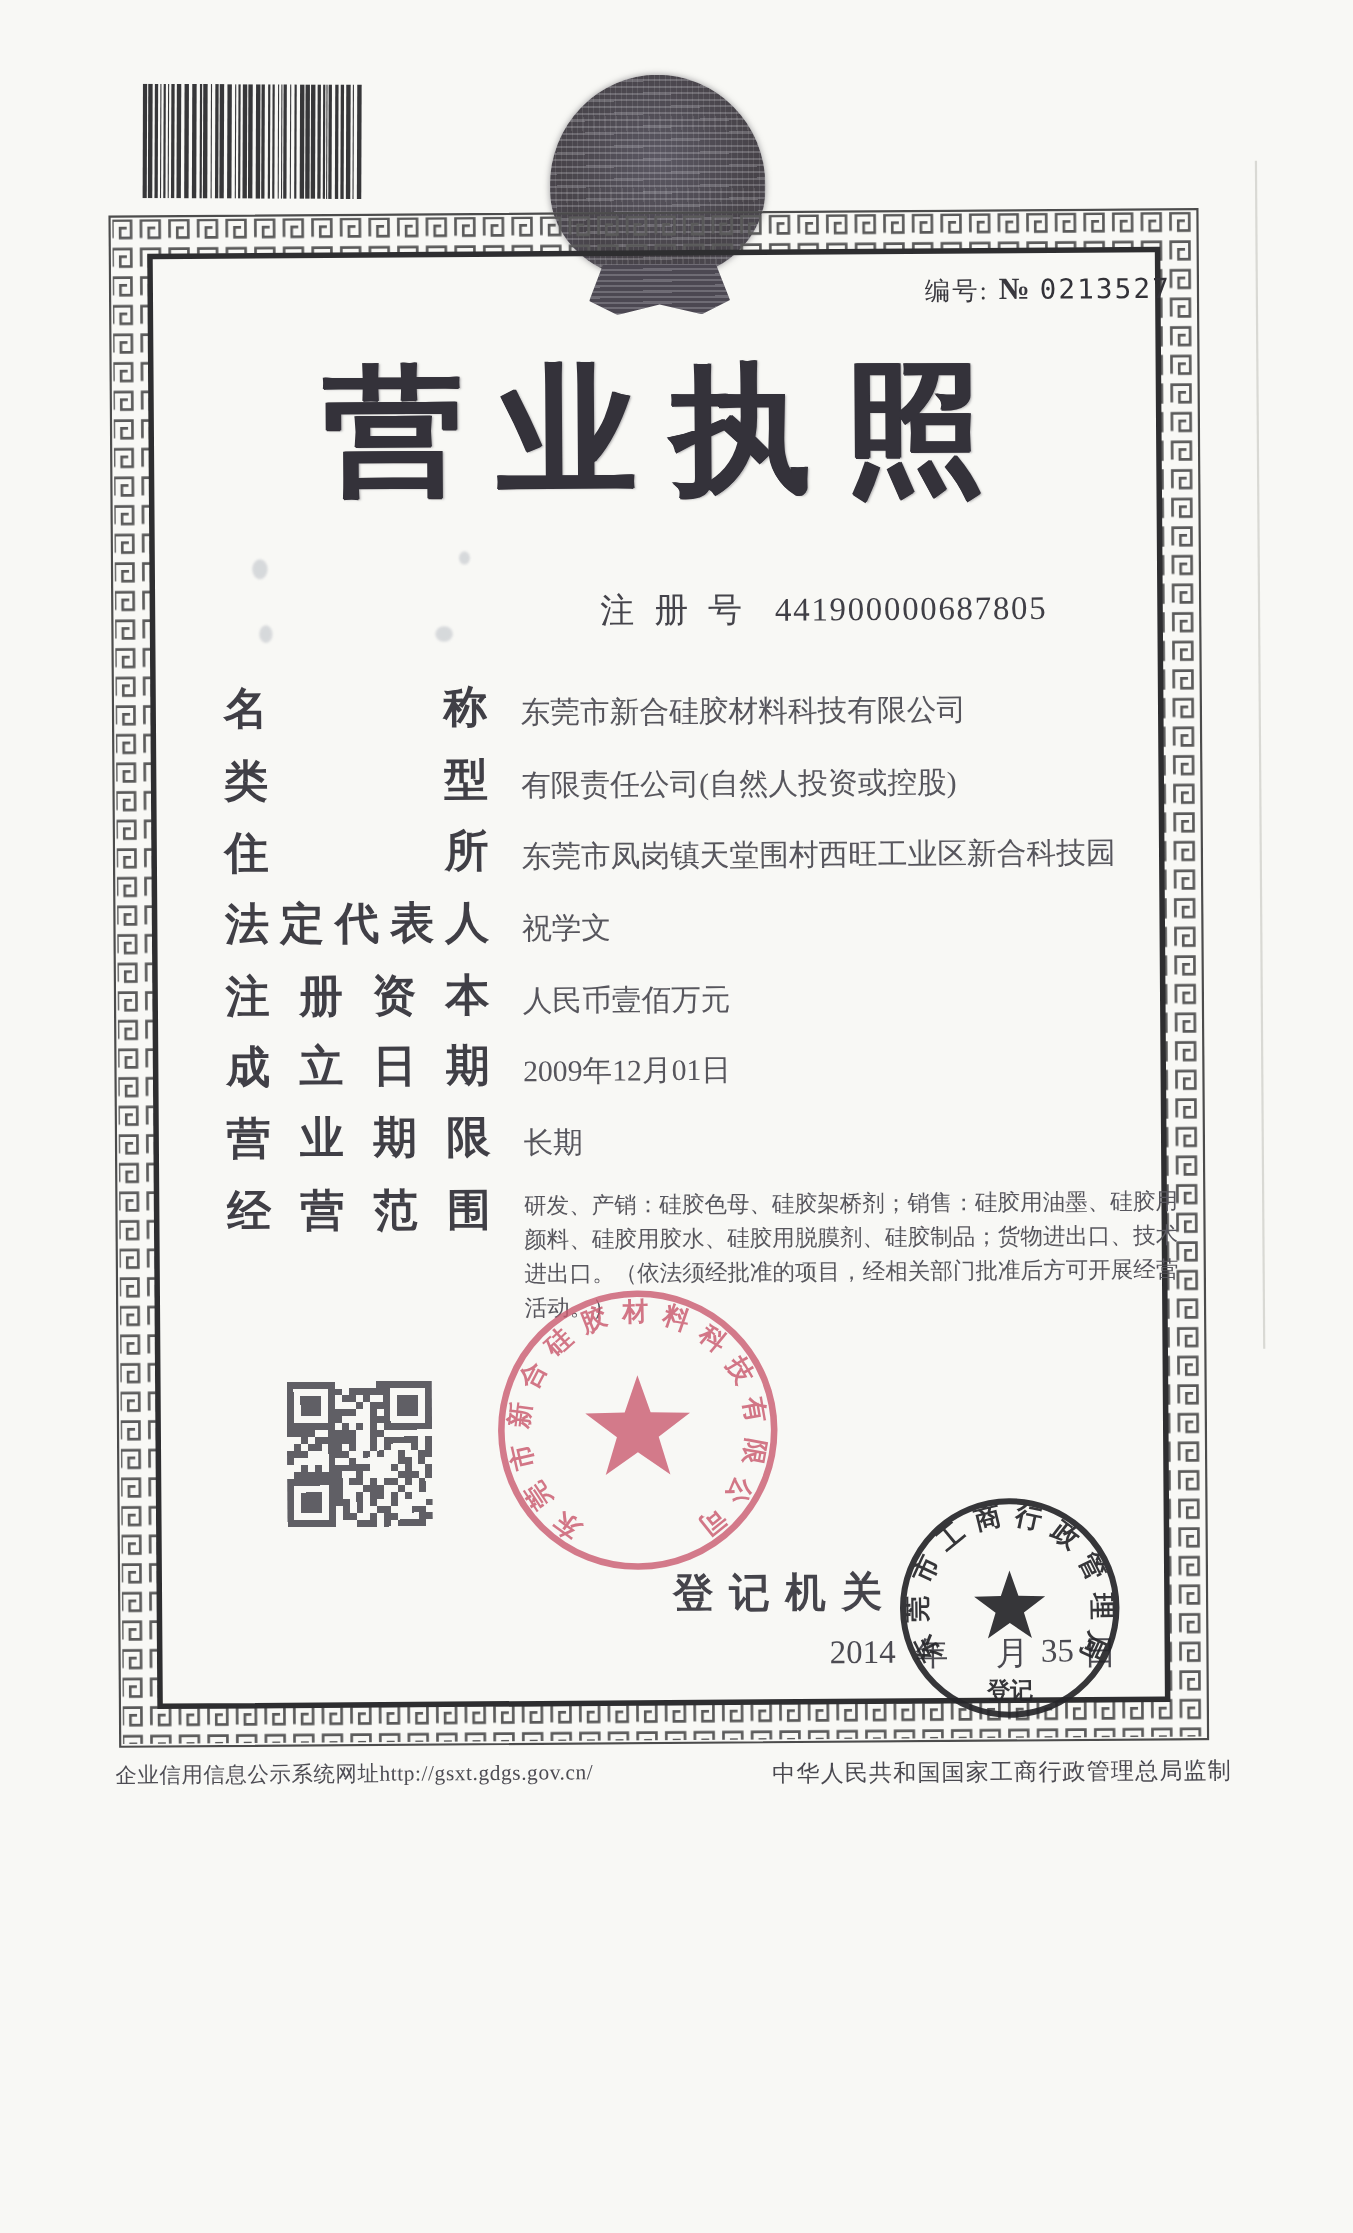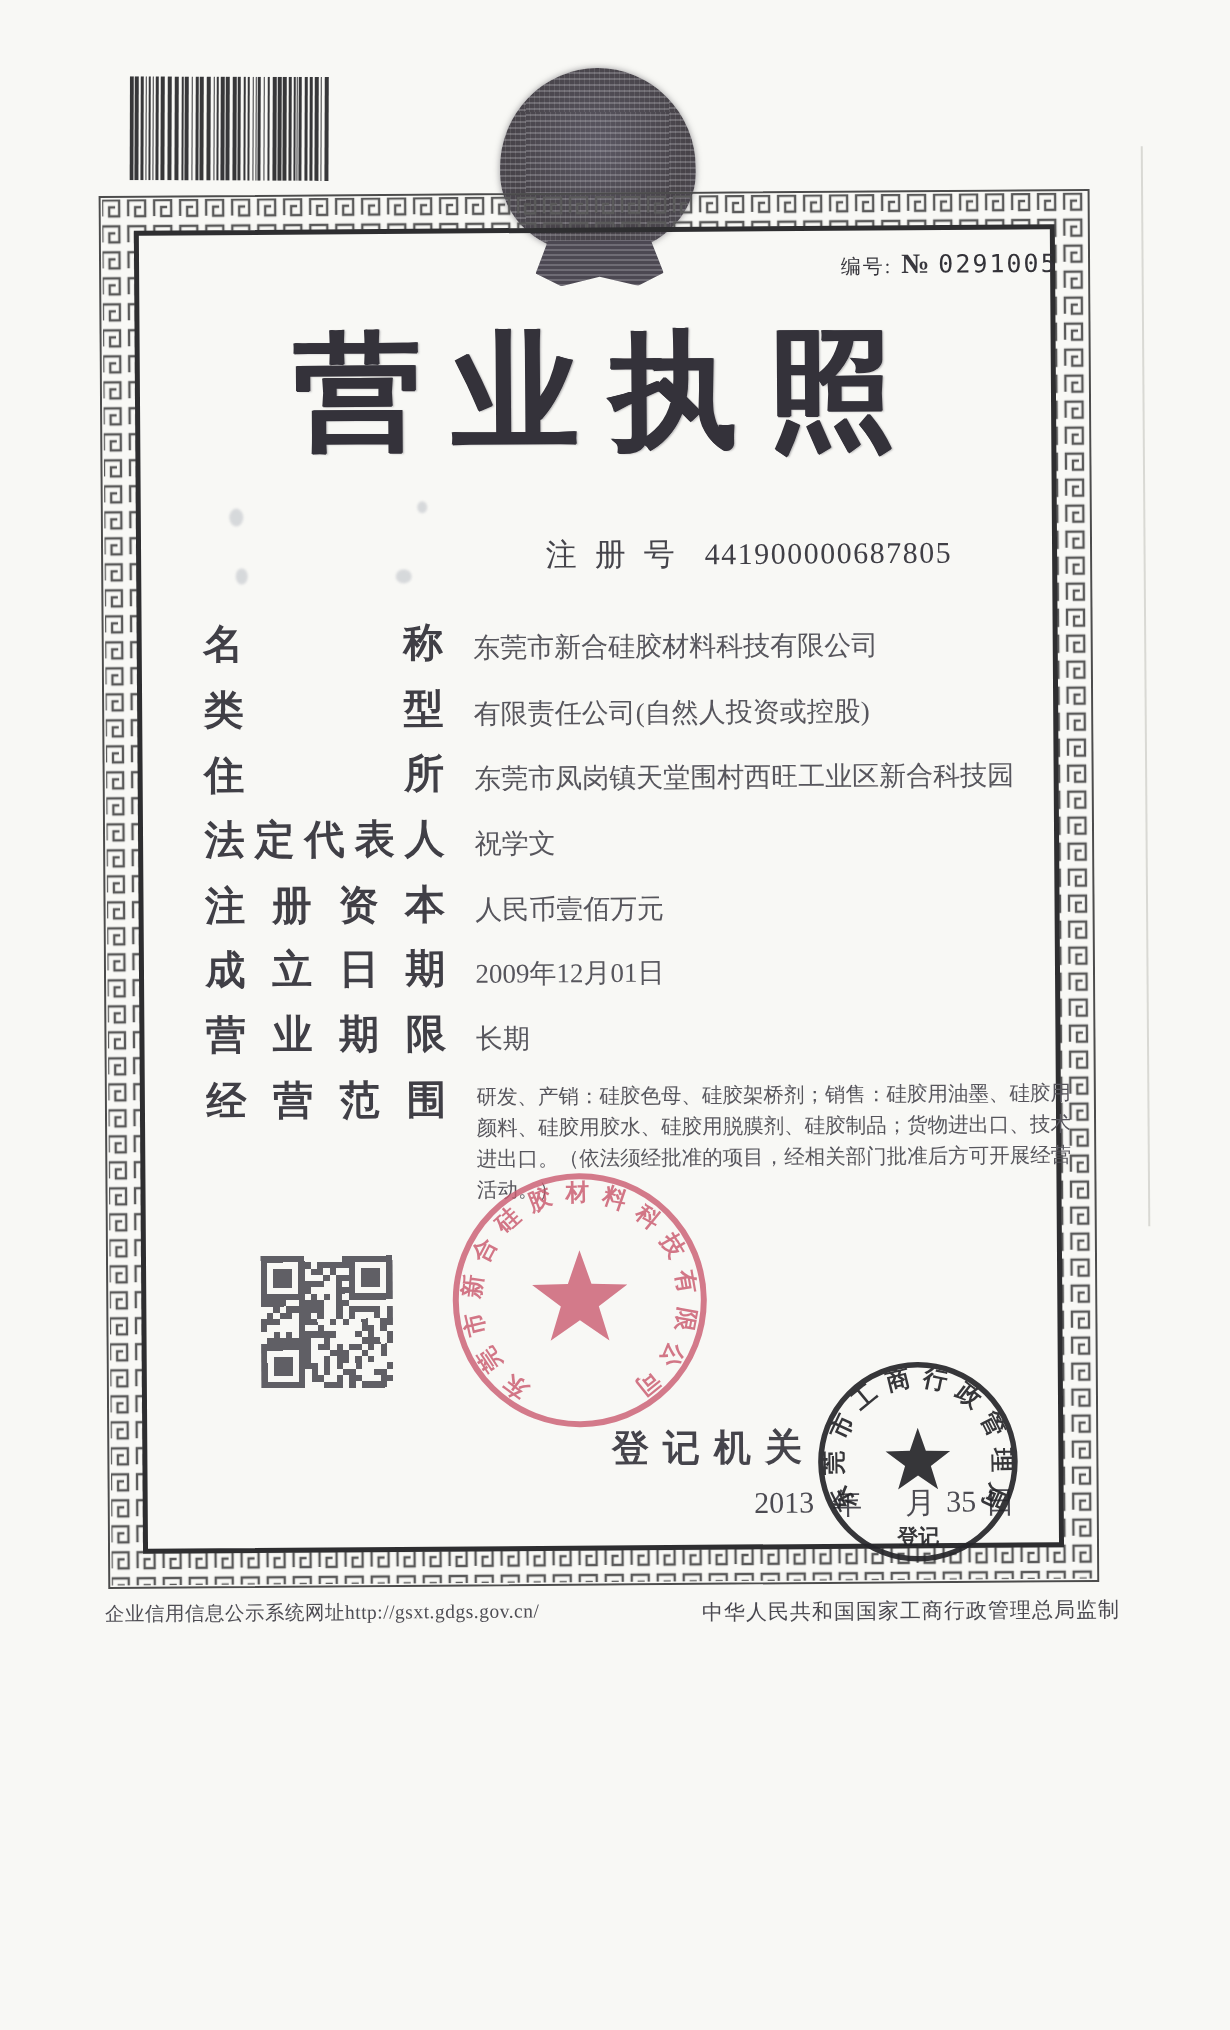--- a/index.html
+++ b/index.html
@@ -20,21 +20,21 @@
       radial-gradient(circle at 50% 42%, #5b5863 0%, #474349 62%, #55515c 100%);
     box-shadow:0 0 6px rgba(60,58,66,.5);}
   .emblem-skirt{position:absolute;left:540px;top:240px;width:128px;height:46px;
     background:
       repeating-linear-gradient(0deg, rgba(235,235,240,.22) 0 2px, rgba(0,0,0,0) 2px 5px),
       #4c4852;
     clip-path:polygon(10% 0,90% 0,100% 72%,80% 100%,50% 80%,20% 100%,0 72%);}
 
   
   .serial{position:absolute;left:845px;top:250px;display:flex;align-items:baseline;gap:9px;color:#39383e;}
-  .serial .lab{font-size:20px;letter-spacing:2px;font-family:Liberation Serif, serif;}
+  .serial .lab{font-size:23px;letter-spacing:2px;font-family:Liberation Serif, serif;}
   .serial .no{font-size:28px;font-weight:bold;}
   .serial .num{font-size:25px;font-family:"DejaVu Sans Mono","Liberation Mono",monospace;letter-spacing:2px;color:#333238;}
 
   
   .title{position:absolute;left:298px;top:322px;width:600px;display:flex;justify-content:space-between;
          font-family:"DejaVu Sans","Liberation Sans",sans-serif;font-weight:900;font-size:126px;line-height:1.1;
          color:#34323a;text-shadow:1px 0 0 #34323a,-1px 0 0 #34323a,0 1px 0 #34323a,2px 1px 2px rgba(52,50,58,.35);}
 
   
   .regline{position:absolute;left:548px;top:534px;display:flex;align-items:baseline;}
@@ -129,21 +129,21 @@
         </pattern>
       </defs>
       <rect x="1.5" y="1.5" width="989" height="1391" fill="none" stroke="#4c4c4c" stroke-width="2"></rect>
       <path d="M4 4 H988 V1390 H4 Z M36 36 H956 V1358 H36 Z" fill="url(#gk)" fill-rule="evenodd"></path>
       <rect x="38" y="38" width="916" height="1318" fill="none" stroke="#2e2e30" stroke-width="5"></rect>
     </svg>
 
     <div class="serial">
       <span class="lab">编号:</span>
       <span class="no">№</span>
-      <span class="num">0291005</span>
+      <span class="num">0213527</span>
     </div>
 
     <div class="title">
         <span>营</span>
         <span>业</span>
         <span>执</span>
         <span>照</span>
       </div>
 
     <div class="regline">
@@ -388,21 +388,21 @@
     </svg>
 
     <div class="authority">
         <span>登</span>
         <span>记</span>
         <span>机</span>
         <span>关</span>
       </div>
 
     <div class="dateline">
-      <span style="left:750px;top:1487px">2013</span>
+      <span style="left:750px;top:1487px">2014</span>
       <span style="left:828px;top:1485px">年</span>
       <span style="left:901px;top:1485px">月</span>
       <span style="left:942px;top:1487px">35</span>
       <span style="left:981px;top:1485px">日</span>
     </div>
 
     <svg class="seal-black" viewBox="0 0 212 212">
       <circle cx="106" cy="106" r="97" fill="none" stroke="#26262a" stroke-width="5.5"></circle>
       <polygon fill="#26262a" points="106,72 114,95 138.3,95.5 118.9,110.2 126,133.5 106,119.6 86,133.5 93.1,110.2 73.7,95.5 98,95"></polygon>
       <path id="ringBlk" d="M 43.8 149.6 A 76 76 0 1 1 168.2 149.6" fill="none"></path>

